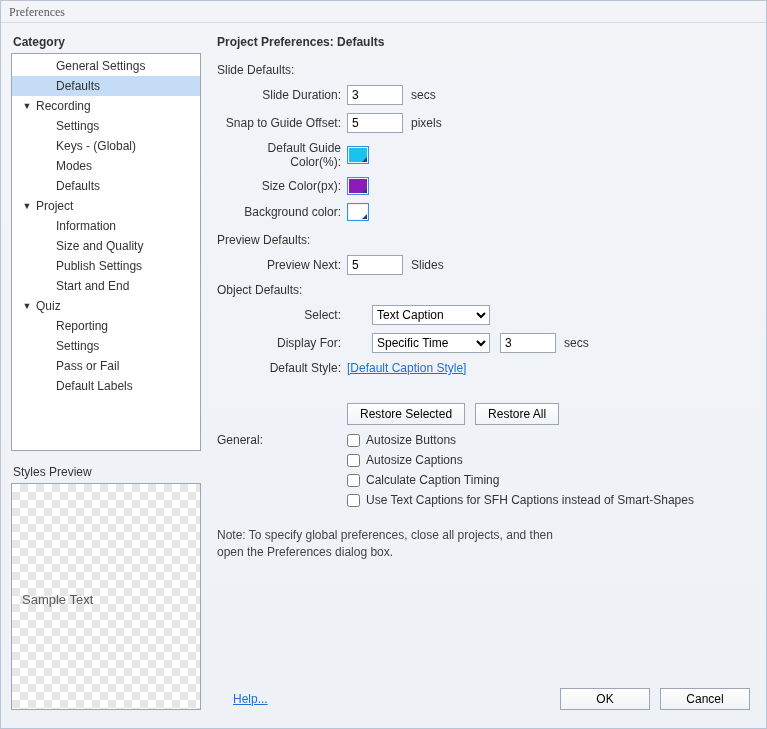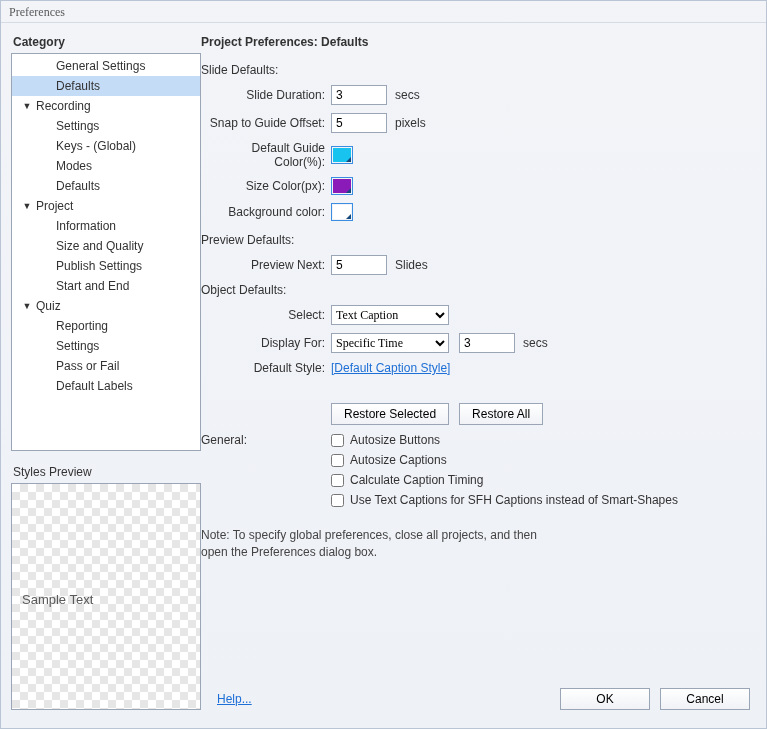--- a/index.html
+++ b/index.html
@@ -24,20 +24,21 @@
     font-size: 12px;
     color: #5a5a5a;
     border-bottom: 1px solid #d6dce6;
     font-family: Liberation Serif, serif;
   }
   .body {
     position: absolute;
     top: 22px; left: 0; right: 0; bottom: 0;
     padding: 10px 10px 18px 10px;
     display: flex;
+    gap: 16px;
   }
   .left-col {
     width: 190px;
     flex: 0 0 190px;
     display: flex;
     flex-direction: column;
   }
   .cat-label {
     font-weight: bold;
     margin: 2px 0 4px 2px;
@@ -133,23 +134,24 @@
     width: 0; height: 0;
     border-left: 5px solid transparent;
     border-bottom: 5px solid #14497f;
     position: relative;
     margin-left: -5px;
   }
   select.combo {
     width: 118px;
     height: 20px;
     border: 1px solid #9aa6b5;
-    font-family: Liberation Serif, serif;
+    font-family: Liberation Sans, sans-serif;
     font-size: 12px;
     background: #fff;
+    margin-left: 25px;
   }
   .link {
     color: #1e6fd6;
     text-decoration: underline;
     cursor: pointer;
   }
   .btn {
     height: 22px;
     min-width: 80px;
     padding: 0 12px;

